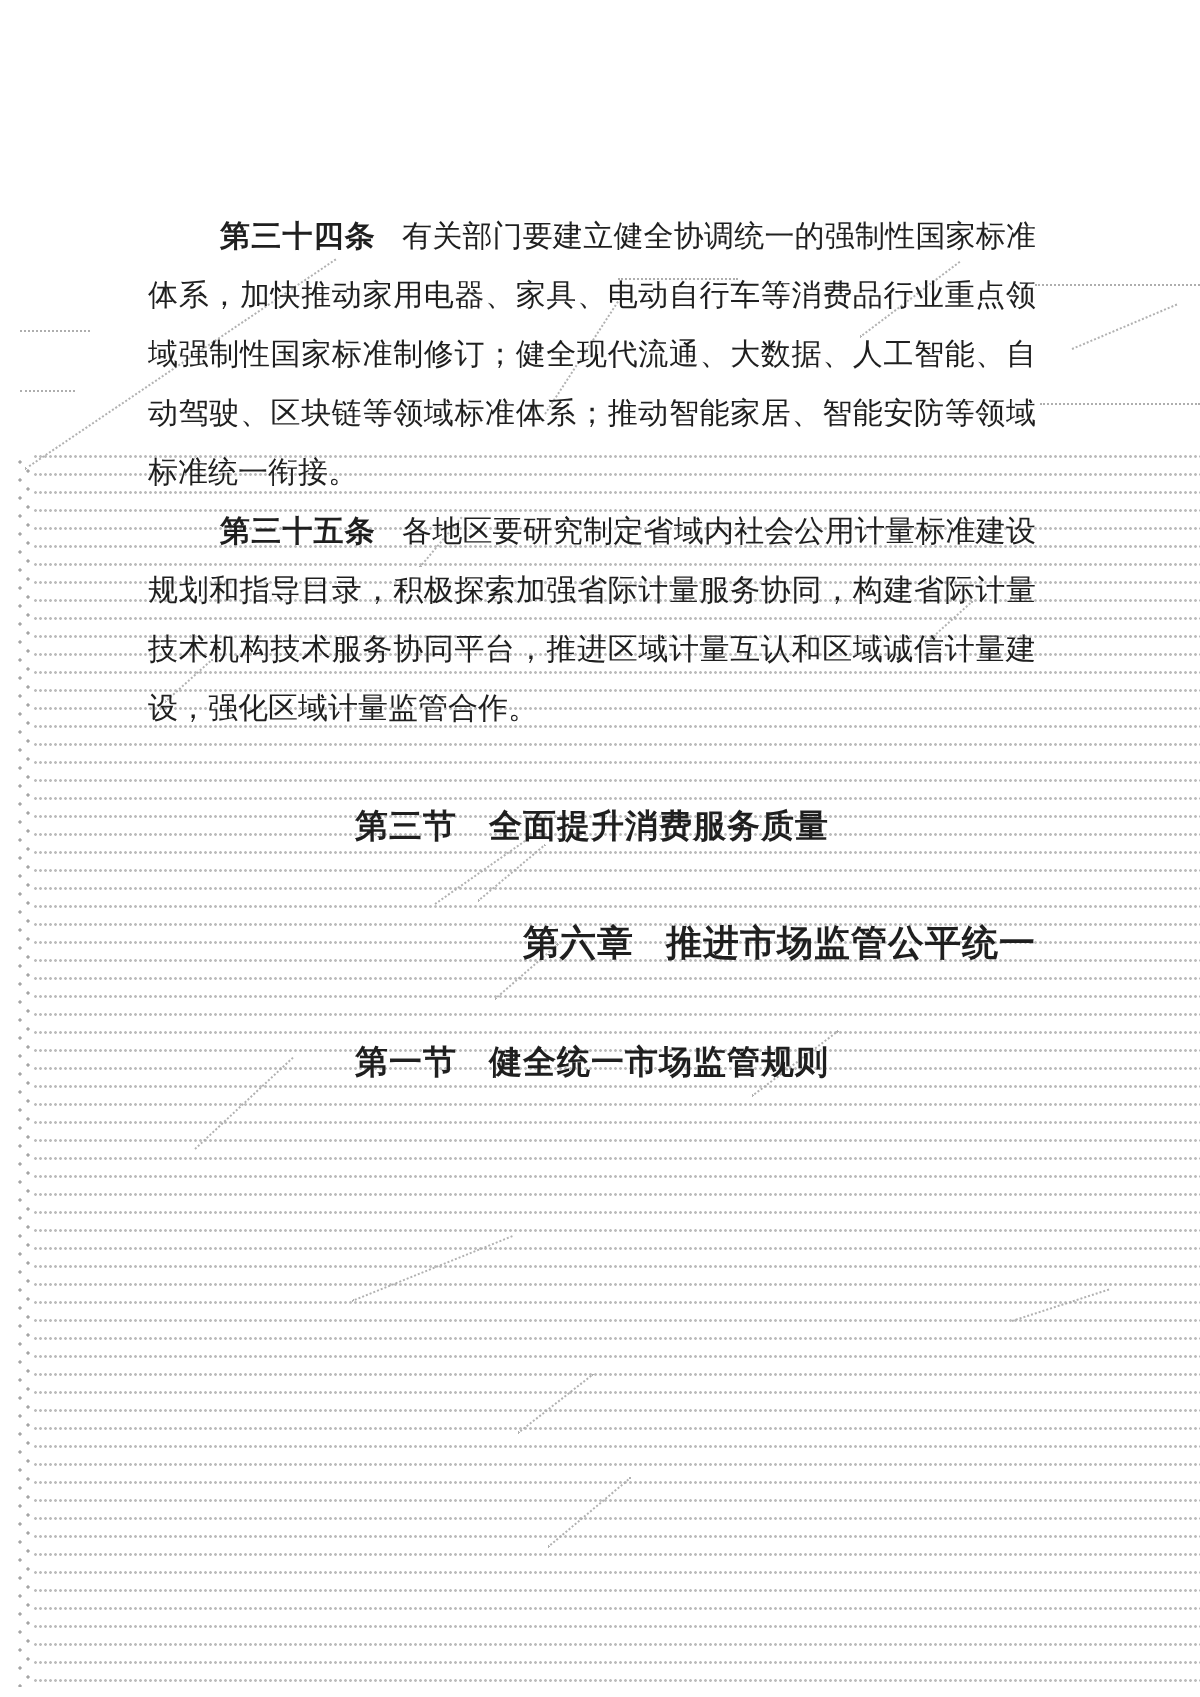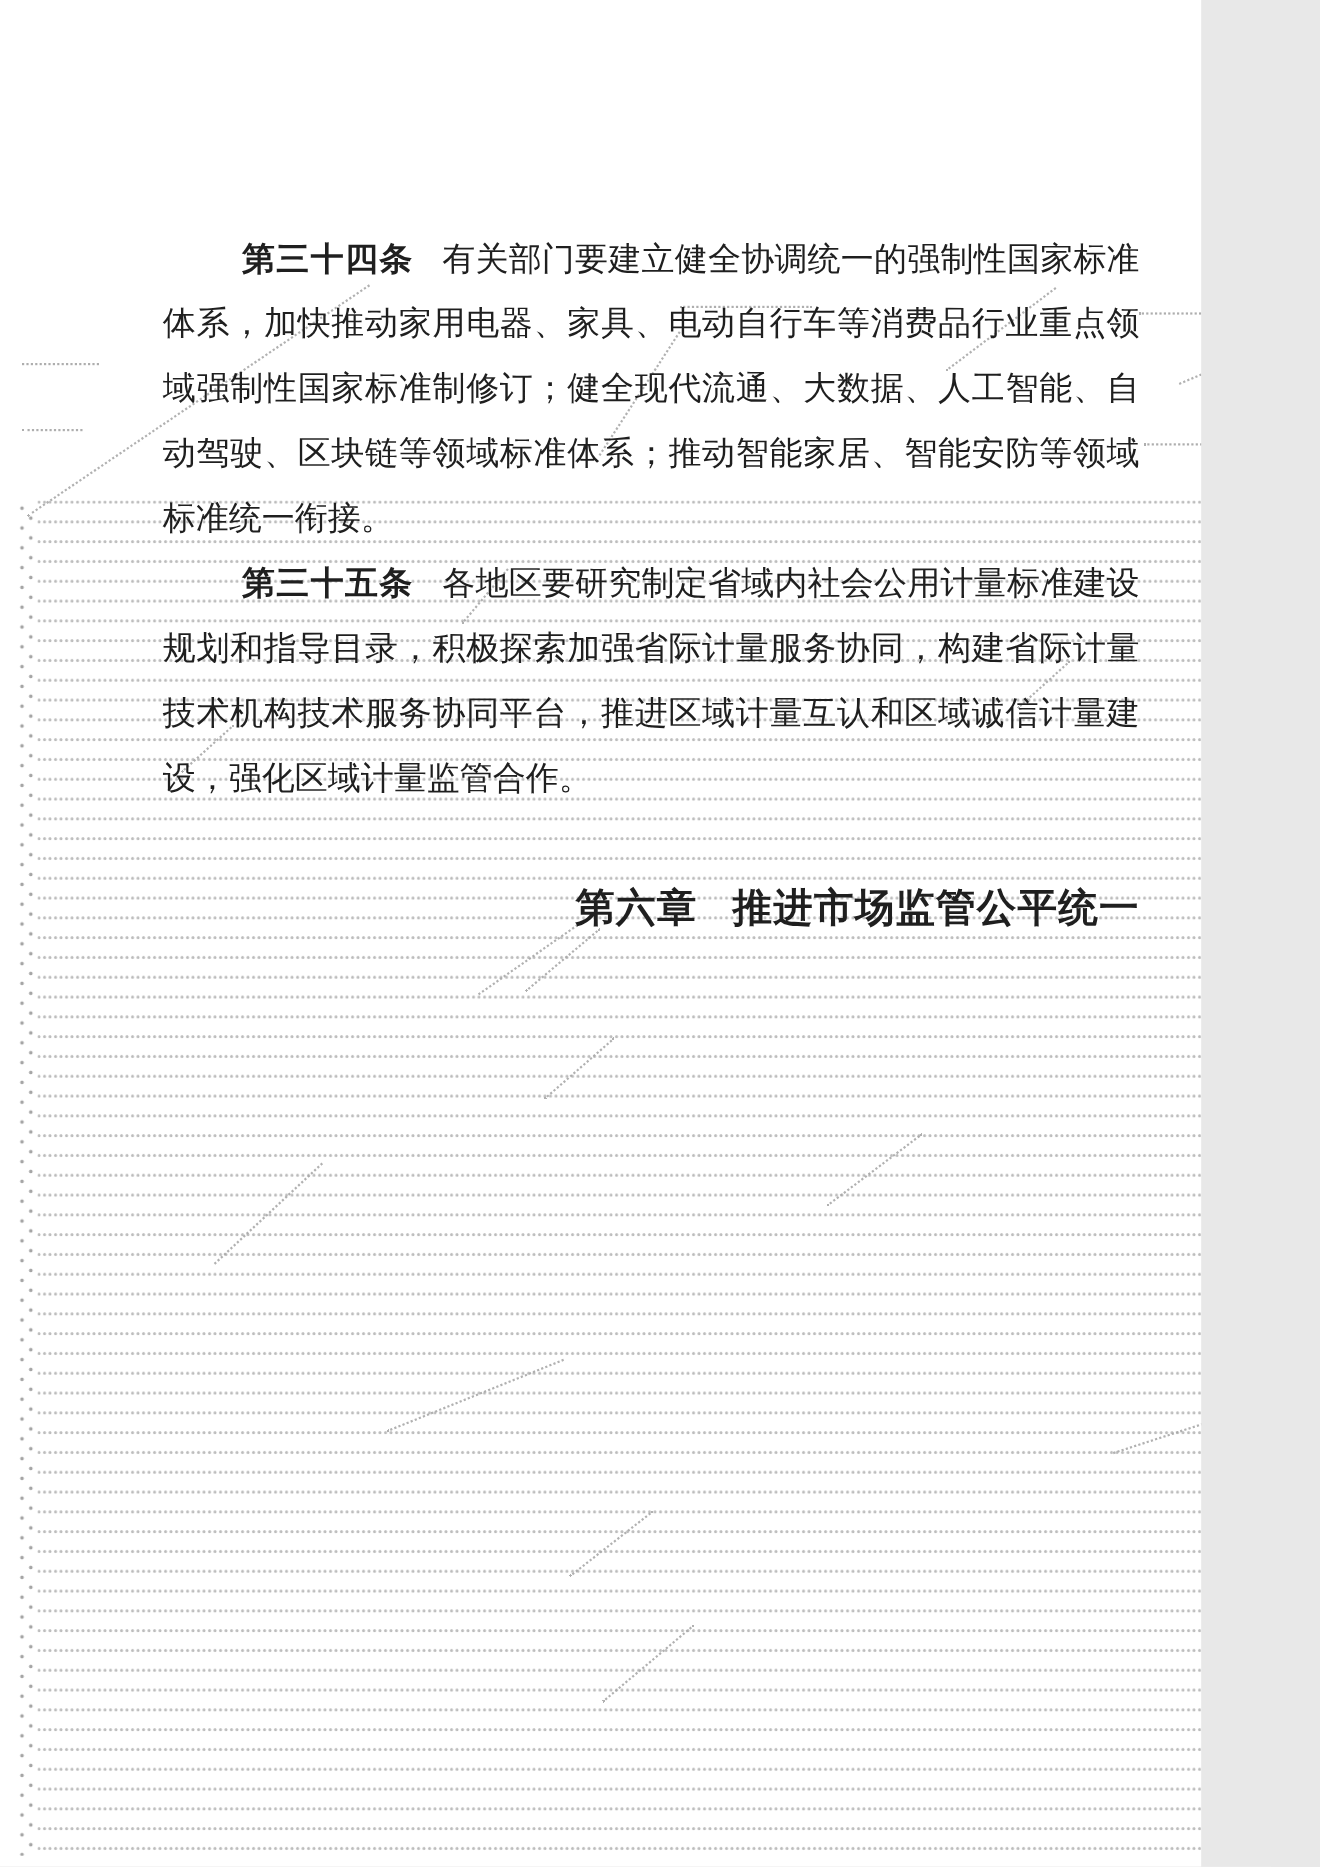--- a/index.html
+++ b/index.html
@@ -1,18 +1,18 @@
 <!DOCTYPE html>
 <html><head>
 <meta charset="utf-8">
 <style>
   html,body{margin:0;padding:0;background:#e8e8e8;}
   .page{
     position:relative;
-    width:1092px;height:1697px;
+    width:1200px;height:1697px;
     background:#ffffff;
     overflow:hidden;
     font-family:"Liberation Serif","DejaVu Serif",serif;
     color:#1f1f1f;
   }
   
   .dot-field{
     position:absolute;left:34px;right:0;top:455px;bottom:6px;
     background-image:radial-gradient(circle at 1.5px 1.5px,#a6a6a6 1px,transparent 1.7px);
     background-size:5px 18px;
@@ -91,20 +91,22 @@
   <div class="diag" style="left:1012px;top:1320px;width:102px;transform:rotate(-18deg);"></div>
   <div class="diag" style="left:518px;top:1432px;width:96px;transform:rotate(-38deg);"></div>
   <div class="diag" style="left:548px;top:1546px;width:108px;transform:rotate(-40deg);"></div>
 
   <div class="content">
 
     <p class="para"><span class="lead">第三十四条</span><span>有关部门要建立健全协调统一的强制性国家标准体系，加快推动家用电器、家具、电动自行车等消费品行业重点领域强制性国家标准制修订；健全现代流通、大数据、人工智能、自动驾驶、区块链等领域标准体系；推动智能家居、智能安防等领域标准统一衔接。</span></p>
 
     <p class="para"><span class="lead">第三十五条</span><span>各地区要研究制定省域内社会公用计量标准建设规划和指导目录，积极探索加强省际计量服务协同，构建省际计量技术机构技术服务协同平台，推进区域计量互认和区域诚信计量建设，强化区域计量监管合作。</span></p>
 
+    <h3 class="section-heading"><span>第三节</span><span class="hsp"></span><span>全面提升消费服务质量</span></h3>
 
 
 
     <h2 class="chapter-heading"><span>第六章</span><span class="hsp"></span><span>推进市场监管公平统一</span></h2>
 
+    <h3 class="section-heading"><span>第一节</span><span class="hsp"></span><span>健全统一市场监管规则</span></h3>
 
   </div>
 </div>
 
 </body></html>

